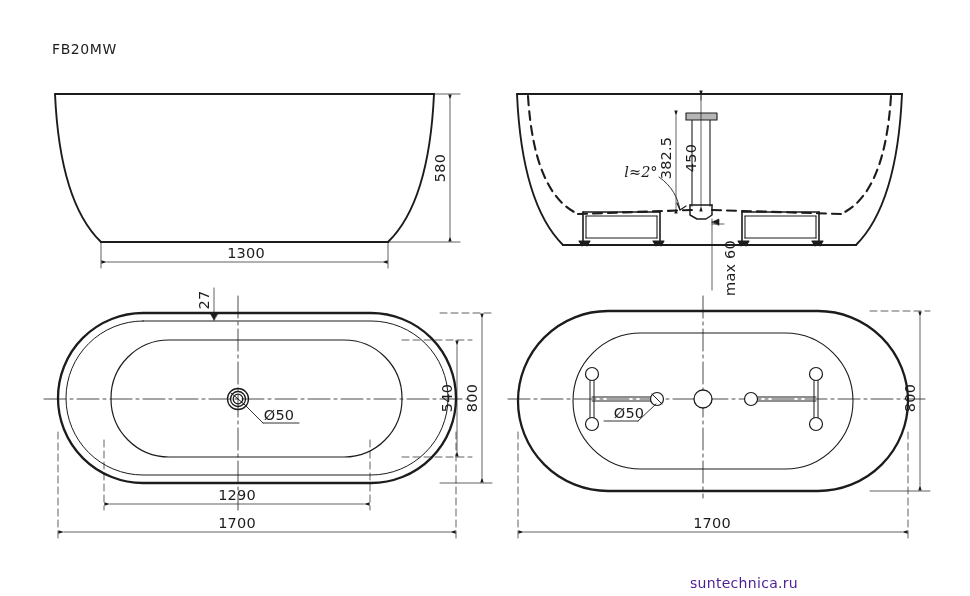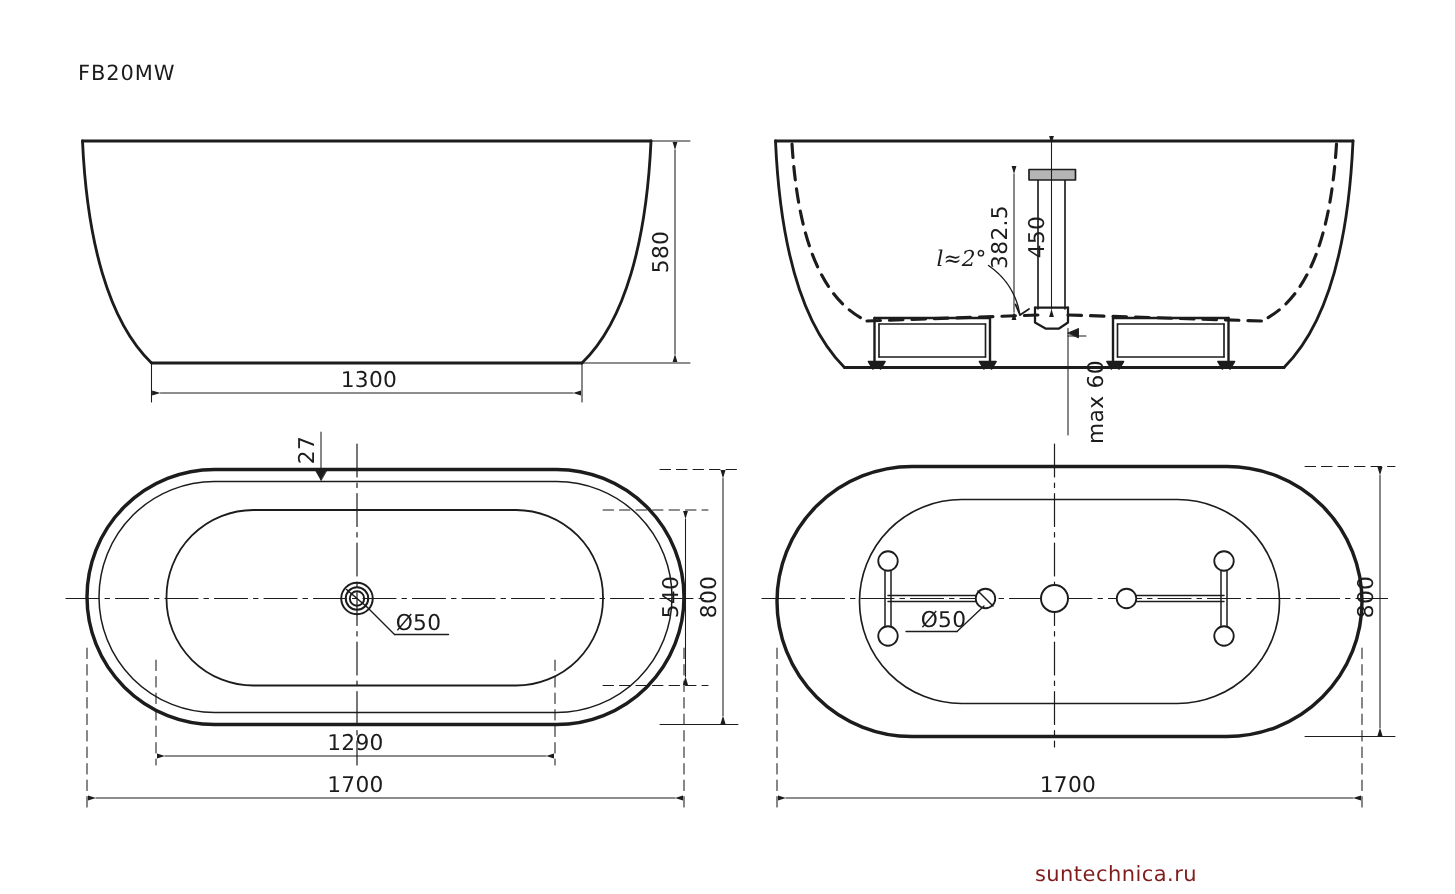--- a/index.html
+++ b/index.html
@@ -30,21 +30,21 @@
     letter-spacing: 0.6px;
     color: #1c1c1c;
     font-family: "DejaVu Sans", "Liberation Sans", sans-serif;
     white-space: nowrap;
   }
   #watermark {
     position: absolute;
     right: 12px;
     bottom: 5px;
     font-size: 14px;
-    color: #7f1d1d;
+    color: #4c1d95;
     letter-spacing: 0.3px;
     font-family: "DejaVu Sans", "Liberation Sans", sans-serif;
     white-space: nowrap;
   }
   svg#drawing {
     position: absolute;
     left: 0; top: 0;
     width: 970px;
     height: 596px;
     display: block;

